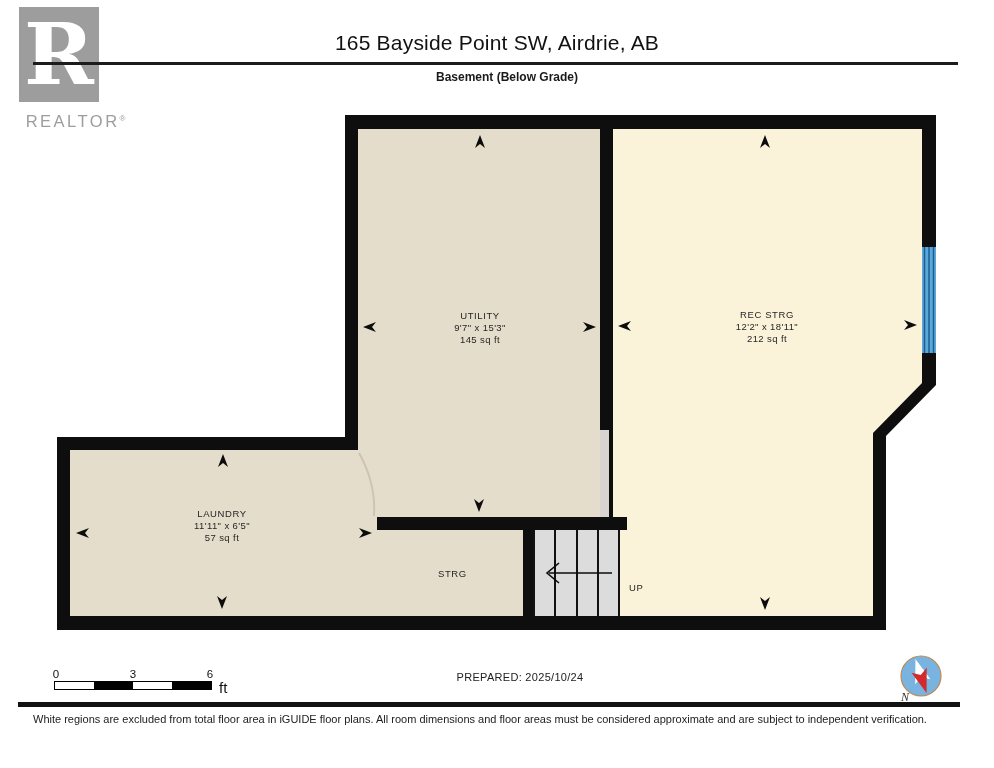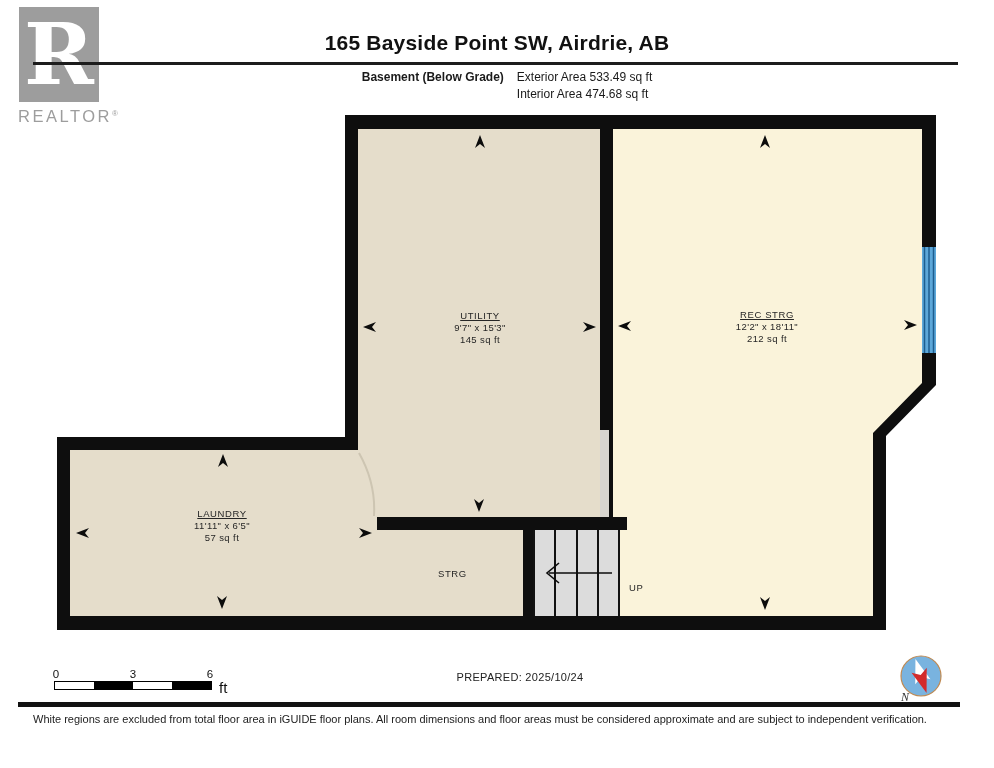--- a/index.html
+++ b/index.html
@@ -9,49 +9,49 @@
   }
   *{margin:0;padding:0;box-sizing:border-box;}
   html,body{width:994px;height:768px;}
   body{
     position:relative;width:994px;height:768px;background:#ffffff;
     font-family:"Liberation Sans", sans-serif;color:#1a1a1a;overflow:hidden;
   }
   .abs{position:absolute;}
 
   
-  .page-title{top:31px;left:0;right:0;text-align:center;font-size:21px;font-weight:bold;letter-spacing:.2px;color:#111;}
+  .page-title{top:31px;left:0;right:0;text-align:center;font-size:21px;font-weight:normal;letter-spacing:.2px;color:#111;}
   .header-divider{top:62px;left:33px;width:925px;height:3px;background:#1c1c1c;z-index:5;}
   .subtitle-row{top:70px;left:0;right:0;display:flex;justify-content:center;gap:13px;font-size:12px;transform:translateX(10px);}
   .floor-label{font-weight:bold;white-space:nowrap;}
   .area-col{display:flex;flex-direction:column;gap:3px;}
   .area-line{white-space:nowrap;}
 
   
   .logo-wrap{top:6px;left:18px;width:110px;z-index:4;}
-  .logo-brand{font-size:16.5px;letter-spacing:2.5px;color:var(--logo-gray);font-weight:400;}
+  .logo-brand{margin-top:5px;font-size:16.5px;letter-spacing:2.5px;color:var(--logo-gray);font-weight:400;text-align:right;}
   .logo-brand sup{font-size:8px;}
 
   
   .plan-svg{top:0;left:0;}
   .wall{fill:var(--wall-black);}
   .floor-beige{fill:var(--floor-beige);}
   .floor-cream{fill:var(--floor-cream);}
   .stair-floor{fill:var(--stair-gray);}
   .door-gap{fill:var(--door-gap-gray);}
   .window-glass{fill:var(--window-blue);}
   .window-pane{stroke:var(--window-line);stroke-width:1.5;}
   .tread{stroke:#111;stroke-width:2;}
   .dim-arrow{fill:#0c0c0c;}
   .stair-arrow{stroke:#0c0c0c;stroke-width:1.6;fill:none;}
   .door-arc{stroke:#cdc5b2;stroke-width:2;fill:none;}
 
   
   .room-label{position:absolute;text-align:center;font-size:9.5px;line-height:1.25;color:#262626;letter-spacing:.4px;}
-  .room-label .nm{letter-spacing:.6px;text-decoration:underline;}
+  .room-label .nm{letter-spacing:.6px;}
   .small-label{position:absolute;font-size:9.5px;letter-spacing:.6px;color:#262626;}
 
   
   .scale-wrap{top:668px;left:54px;width:180px;height:26px;font-size:11.5px;color:#111;}
   .scale-num{position:absolute;top:0;transform:translateX(-50%);}
   .scale-bar{position:absolute;top:13px;left:0;width:158px;height:9px;border:1px solid #000;display:flex;}
   .scale-seg{height:100%;flex:1;}
   .seg-w{background:#fff;} .seg-b{background:#000;}
   .scale-unit{position:absolute;left:165px;top:11px;font-size:15px;}
   .prepared{top:671px;left:0;right:0;text-align:center;font-size:11px;letter-spacing:.3px;color:#222;transform:translateX(23px);}
@@ -68,24 +68,20 @@
     <rect x="1" y="1" width="80" height="95" fill="var(--logo-gray)"></rect>
     <text x="41" y="78" text-anchor="middle" fill="#ffffff" font-family="DejaVu Serif, serif" font-weight="bold" font-size="84">R</text>
   </svg>
   <div class="logo-brand"><span>REALTOR</span><sup>®</sup></div>
 </div>
 
 <div class="abs page-title">165 Bayside Point SW, Airdrie, AB</div>
 <div class="abs header-divider"></div>
 <div class="abs subtitle-row">
   <span class="floor-label">Basement (Below Grade)</span>
-  <span class="area-col">
-    <span class="area-line">Exterior Area 533.49 sq ft</span>
-    <span class="area-line">Interior Area 474.68 sq ft</span>
-  </span>
 </div>
 
 <svg class="abs plan-svg" width="994" height="768" viewBox="0 0 994 768">
 
   <polygon class="wall" points="345,115 936,115 936,385 886,436 886,630 57,630 57,437 345,437"></polygon>
 
   <rect class="floor-beige" x="358" y="129" width="242" height="388"></rect>
   <rect class="floor-beige" x="358" y="450" width="19" height="166"></rect>
   <rect class="floor-beige" x="70" y="450" width="288" height="166"></rect>
   <rect class="floor-beige" x="377" y="530" width="146" height="86"></rect>

